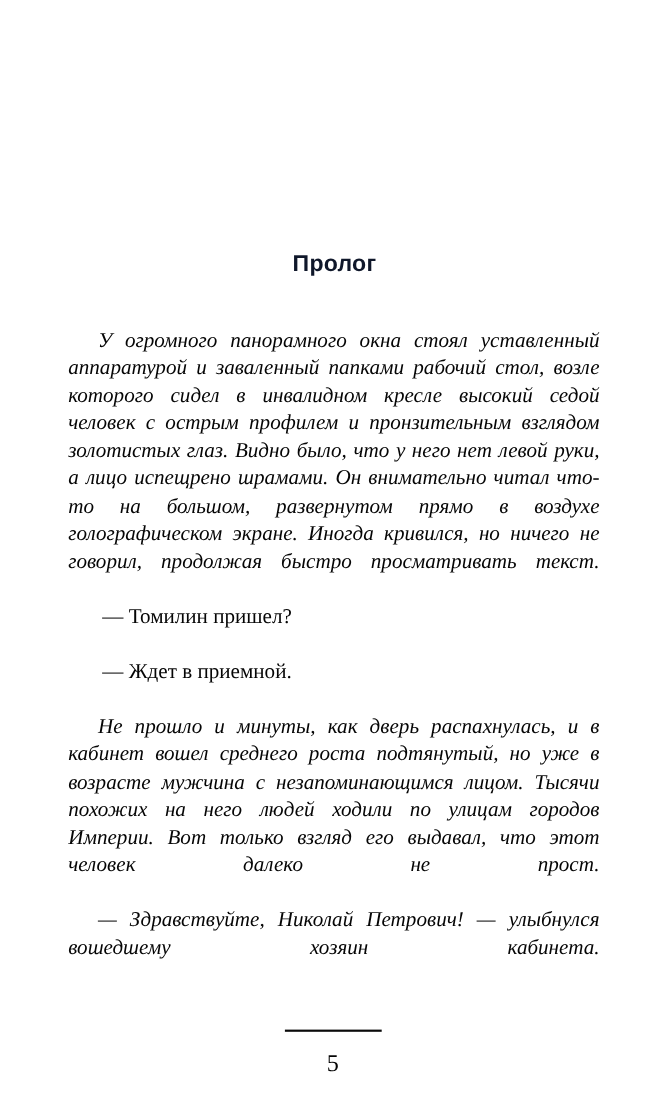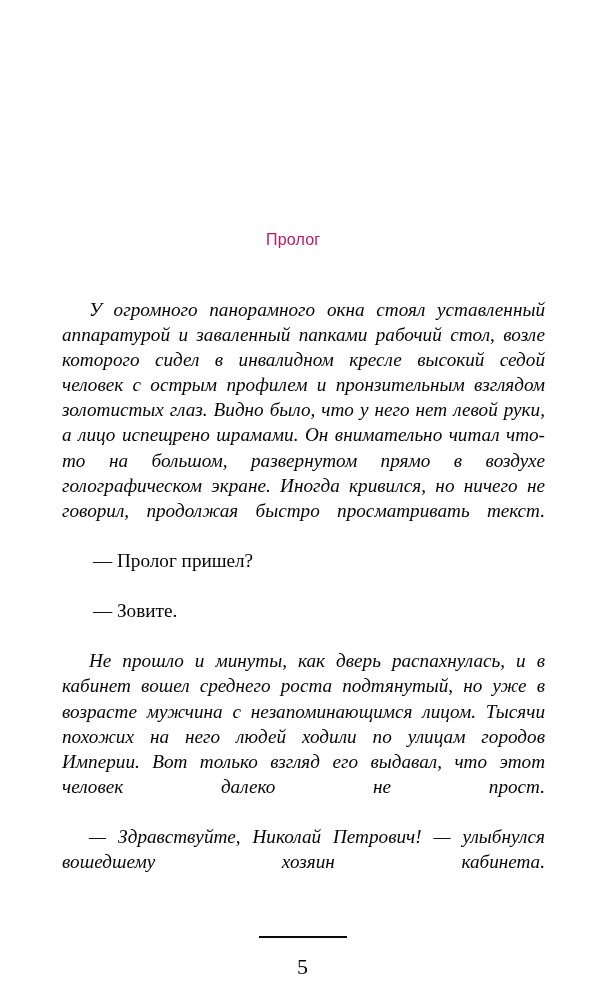--- a/index.html
+++ b/index.html
@@ -22,27 +22,27 @@
     box-sizing: border-box;
   }
   .content-area {
     position: absolute;
     left: 62px;
     top: 228px;
     width: 483px;
   }
   .chapter-heading {
     font-family: "Liberation Sans", "DejaVu Sans", sans-serif;
-    font-weight: normal;
-    font-size: 16px;
+    font-weight: bold;
+    font-size: 21px;
     letter-spacing: 0.2px;
     line-height: 24px;
     margin: 0 0 0 204px;
     padding: 0;
-    color: #be185d;
+    color: #0f172a;
     white-space: nowrap;
   }
   .body-block {
     margin-top: 45px;
   }
   p.para {
     margin: 0;
     padding: 0;
     font-size: 19.2px;
     line-height: 25.1px;
@@ -95,22 +95,22 @@
 <body>
 
 <div class="page">
 
   <div class="content-area">
 
     <h1 class="chapter-heading">Пролог</h1>
 
     <div class="body-block">
       <p class="para">У огромного панорамного окна стоял уставленный аппаратурой и заваленный папками рабочий стол, возле которого сидел в инвалидном кресле высокий седой человек с острым профилем и пронзительным взглядом золотистых глаз. Видно было, что у него нет левой руки, а лицо испещрено шрамами. Он внимательно читал что-то на большом, развернутом прямо в воздухе голографическом экране. Иногда кривился, но ничего не говорил, продолжая быстро просматривать текст.</p>
-      <p class="dialogue">— Пролог пришел?</p>
-      <p class="dialogue">— Зовите.</p>
+      <p class="dialogue">— Томилин пришел?</p>
+      <p class="dialogue">— Ждет в приемной.</p>
       <p class="para">Не прошло и минуты, как дверь распахнулась, и в кабинет вошел среднего роста подтянутый, но уже в возрасте мужчина с незапоминающимся лицом. Тысячи похожих на него людей ходили по улицам городов Империи. Вот только взгляд его выдавал, что этот человек далеко не прост.</p>
       <p class="para">— Здравствуйте, Николай Петрович! — улыбнулся вошедшему хозяин кабинета.</p>
     </div>
 
   </div>
 
   <div class="footer">
     <div class="footer-rule"></div>
     <div class="page-number">5</div>
   </div>

